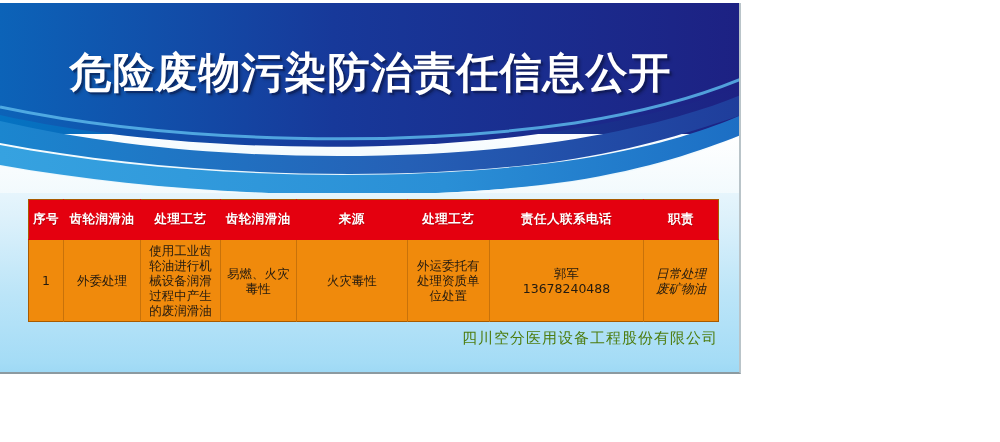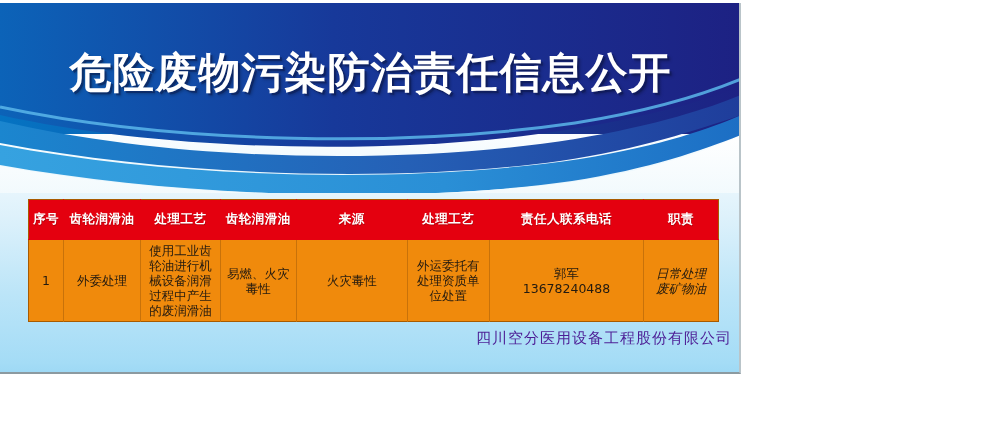--- a/index.html
+++ b/index.html
@@ -125,25 +125,25 @@
     vertical-align: middle;
     border-right: 1px solid #c8720a;
     font-family: "DejaVu Sans", "Liberation Sans", sans-serif;
   }
   table.info td:last-child { border-right: none; font-style: italic; }
   td.tight { line-height: 14px; }
 
   
   #company {
     position: absolute;
-    left: 16px;
+    left: 2px;
     top: 326px;
     width: 716px;
     text-align: right;
-    color: #4c1d95;
+    color: #4d7c0f;
     font-size: 15px;
     letter-spacing: 1px;
     font-family: "DejaVu Sans", "Liberation Sans", sans-serif;
     z-index: 6;
   }
 </style>
 </head>
 <body>
 
 <div id="poster">

